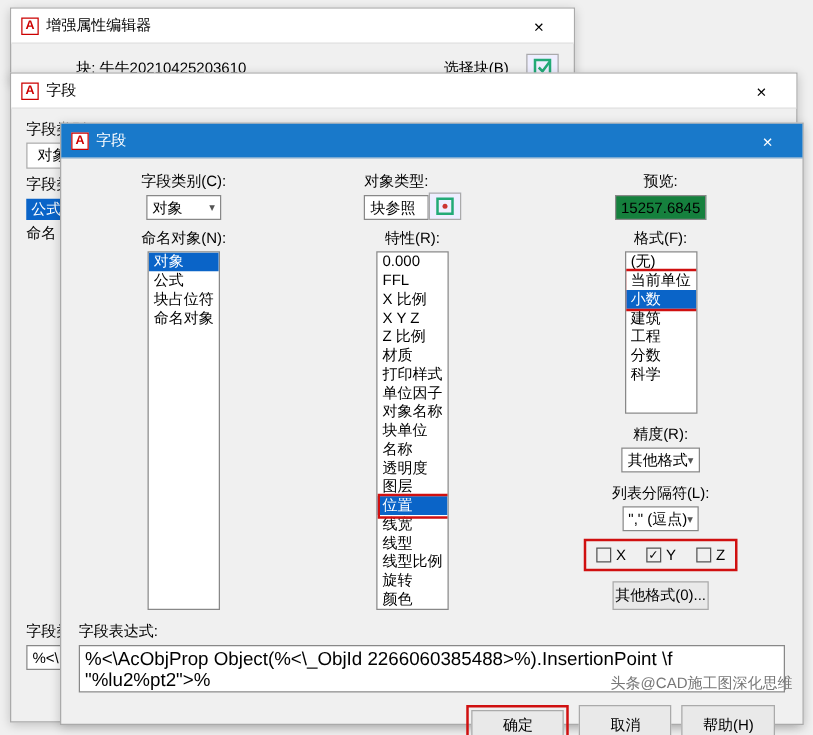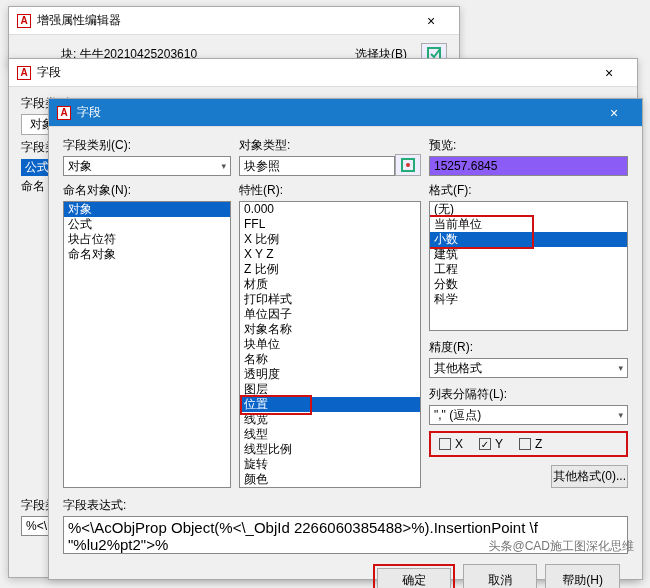--- a/index.html
+++ b/index.html
@@ -20,29 +20,29 @@
   .w1 { left: 8px; top: 58px; width: 630px; height: 520px; }
   .w1 .body { padding: 8px 12px; }
   .w1 .row { display: flex; align-items: center; gap: 4px; margin-bottom: 2px; }
   .w1 .lab { width: 56px; }
   .tab { display: inline-block; background: #fff; border: 1px solid #aaa; padding: 1px 8px; }
   .combo { display: flex; align-items: center; background: #fff; border: 1px solid #888; height: 20px; padding: 0 4px; min-width: 60px; }
   .combo .arrow { margin-left: auto; font-size: 9px; color: #555; }
   .input { background: #fff; border: 1px solid #888; height: 20px; padding: 0 4px; display: flex; align-items: center; }
   .w2 { left: 48px; top: 98px; width: 595px; height: 482px; z-index: 10; }
   .w2 .content { padding: 10px 14px 8px 14px; display: flex; gap: 8px; }
-  .col { flex: 1; display: flex; flex-direction: column; }
+  .col { flex: 1; display: flex; flex-direction: column; align-items: center; }
   .label { margin-bottom: 2px; }
   .listbox { background: #fff; border: 1px solid #888; flex: 1; overflow: hidden; position: relative; }
   .listbox .item { padding: 0 4px; white-space: nowrap; line-height: 15px; }
   .listbox .item.sel { background: #0a64c8; color: #fff; }
   .col1 .listbox { height: 300px; }
   .col2 .listbox { height: 290px; }
   .col3 .listbox { height: 82px; }
-  .prevbox { background: #8b5cf6; border: 1px solid #888; height: 20px; padding: 0 4px; line-height: 18px; margin-bottom: 6px; }
+  .prevbox { background: #15803d; border: 1px solid #888; height: 20px; padding: 0 4px; line-height: 18px; margin-bottom: 6px; }
   .redbox { position: absolute; border: 2px solid #d01010; pointer-events: none; }
   .xyz { display: flex; gap: 16px; border: 2px solid #d01010; padding: 4px 8px; margin-top: 6px; }
   .cb { display: flex; align-items: center; gap: 4px; }
   .cb .box { width: 12px; height: 12px; border: 1px solid #555; display: inline-flex; align-items: center; justify-content: center; font-size: 10px; }
   .exprlabel { margin: 1px 14px 2px; }
   .exprbox { margin: 0 14px; background: #fff; border: 1px solid #888; height: 38px; padding: 2px 4px; font-size: 15px; overflow: hidden; }
   .btns { display: flex; justify-content: flex-end; gap: 8px; padding: 10px 22px; }
   .okwrap { border: 2px solid #d01010; padding: 2px; display: inline-flex; }
   .watermark { position: absolute; right: 8px; bottom: 24px; color: #777; font-size: 12px; pointer-events:none; }
 </style>

